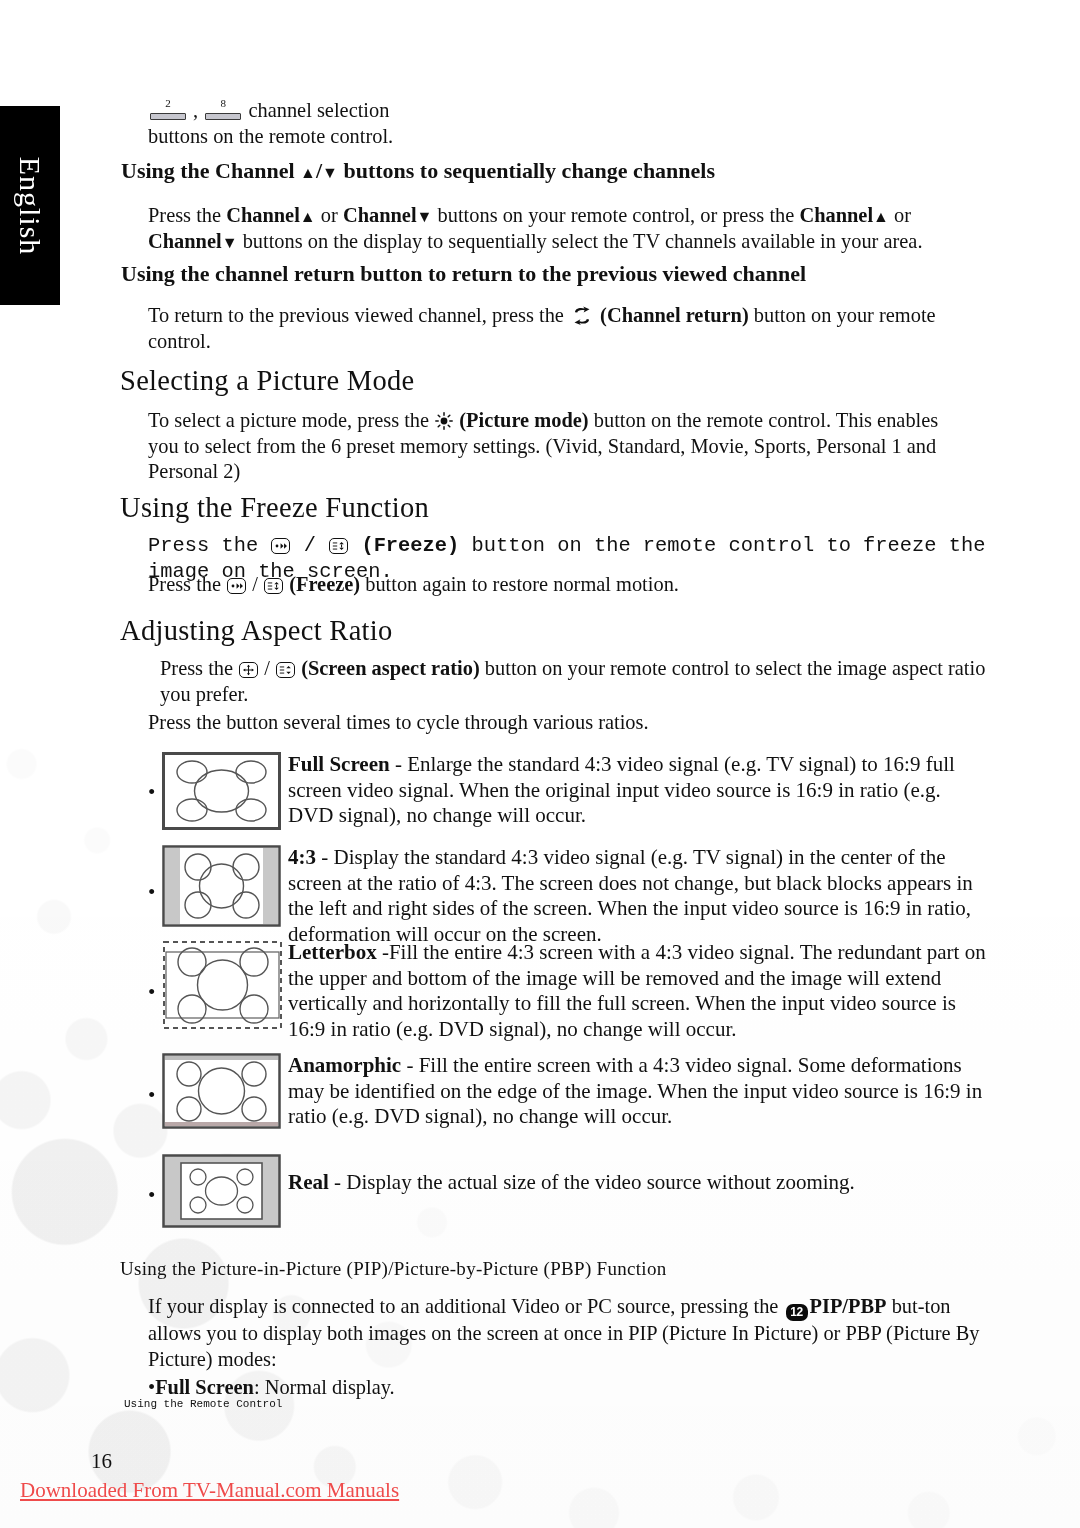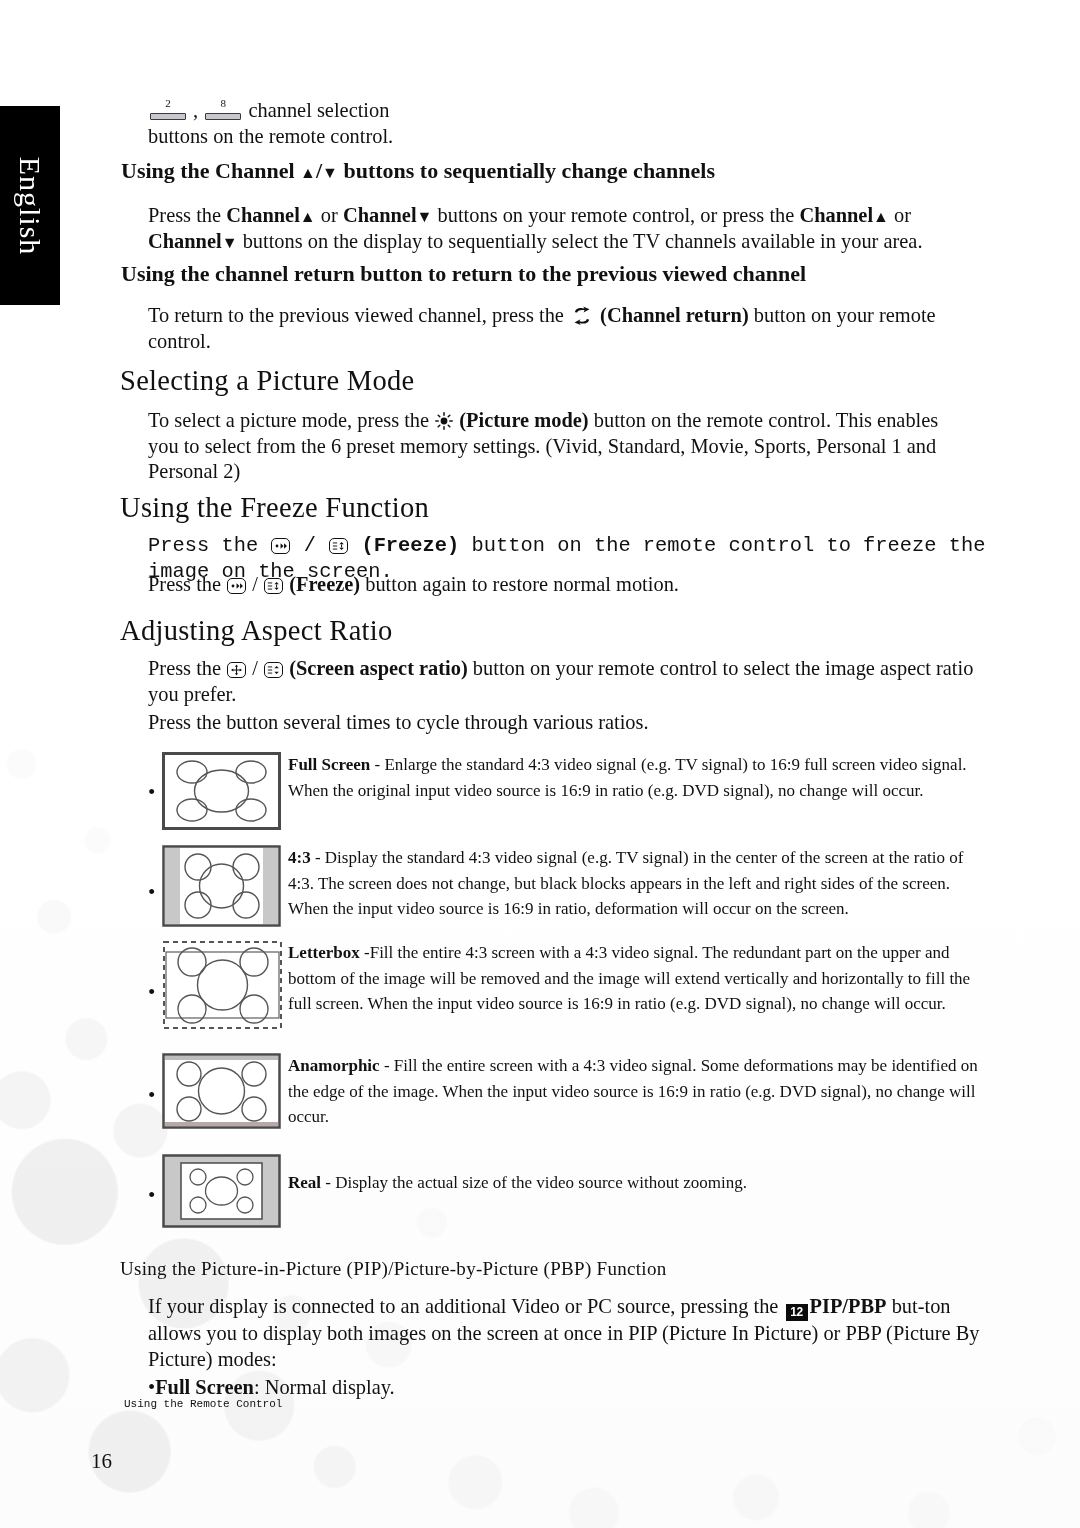--- a/index.html
+++ b/index.html
@@ -183,21 +183,21 @@
     height: 18px;
     vertical-align: -3px;
     margin: 0 1px;
   }
   
   .ic-pip {
     display: inline-block;
     width: 22px;
     height: 17px;
     background: #0b0b0b;
-    border-radius: 0;
+    border-radius: 7px;
     color: #fff;
     font-size: 12px;
     line-height: 17px;
     text-align: center;
     font-family: "Liberation Sans", sans-serif;
     font-weight: bold;
     vertical-align: -3px;
     margin: 0 2px;
     letter-spacing: -0.5px;
   }
@@ -218,21 +218,21 @@
   }
   .ar-fig {
     position: absolute;
     left: 14px;
     top: 0;
   }
   .ar-text {
     position: absolute;
     left: 140px;
     width: 700px;
-    font-size: 17px;
+    font-size: 21px;
     line-height: 25.5px;
     font-family: "Liberation Serif", serif;
     color: #111;
   }
 
   
   #footer-num {
     position: absolute;
     left: 91px;
     top: 1449px;
@@ -390,21 +390,21 @@
           <path d="M13 12.7 L15.6 10 L10.4 10 Z" fill="#111"></path>
           <line x1="13" y1="6.4" x2="13" y2="9.6" stroke="#111" stroke-width="1.2"></line>
         </svg>
       </span>
       <b>(Freeze)</b>
       <span>button again to restore normal motion.</span>
     </div>
 
     <div class="head2" style="top:615px;">Adjusting Aspect Ratio</div>
 
-    <div class="para" style="top:656px; width:840px;">
+    <div class="para" style="top:656px; width:840px;margin-left:12px;">
       <span>Press the</span>
       <span class="key-box">
         <svg viewBox="0 0 19 16" width="17" height="14" aria-hidden="true">
           <g stroke="#111" stroke-width="1.2" stroke-linecap="round">
             <line x1="9.5" y1="3" x2="9.5" y2="13"></line>
             <line x1="4.5" y1="8" x2="14.5" y2="8"></line>
           </g>
           <path d="M9.5 2 L11.3 4.4 L7.7 4.4 Z" fill="#111"></path>
           <path d="M9.5 14 L11.3 11.6 L7.7 11.6 Z" fill="#111"></path>
           <path d="M3.4 8 L5.8 6.2 L5.8 9.8 Z" fill="#111"></path>
@@ -529,14 +529,15 @@
     </div>
 
     <div class="para" style="top:1375px;">
       <span>•</span><b>Full Screen</b><span>: Normal display.</span>
     </div>
 
   </div>
 
   <div id="footer-num">16</div>
   <div id="footer-label">Using the Remote Control</div>
+  <a id="download-link" href="#">Downloaded From TV-Manual.com Manuals</a>
 
 </div>
 
 </body></html>

